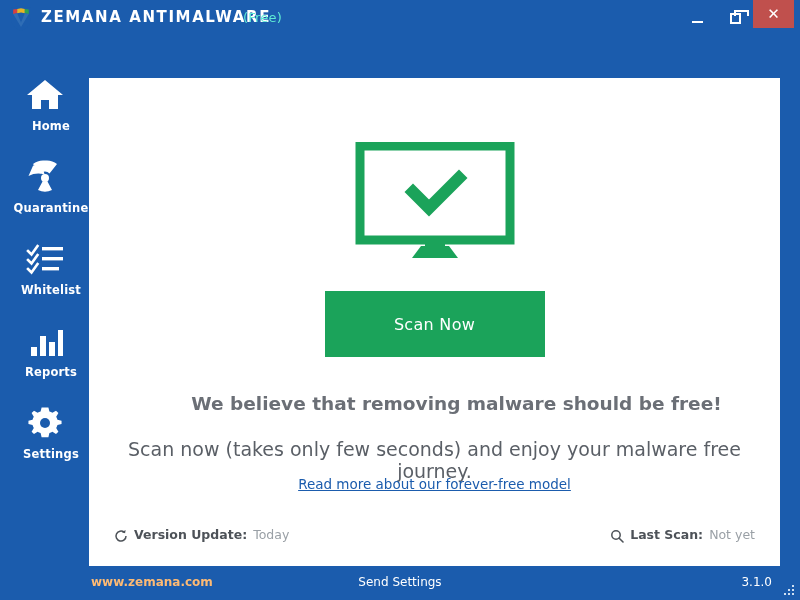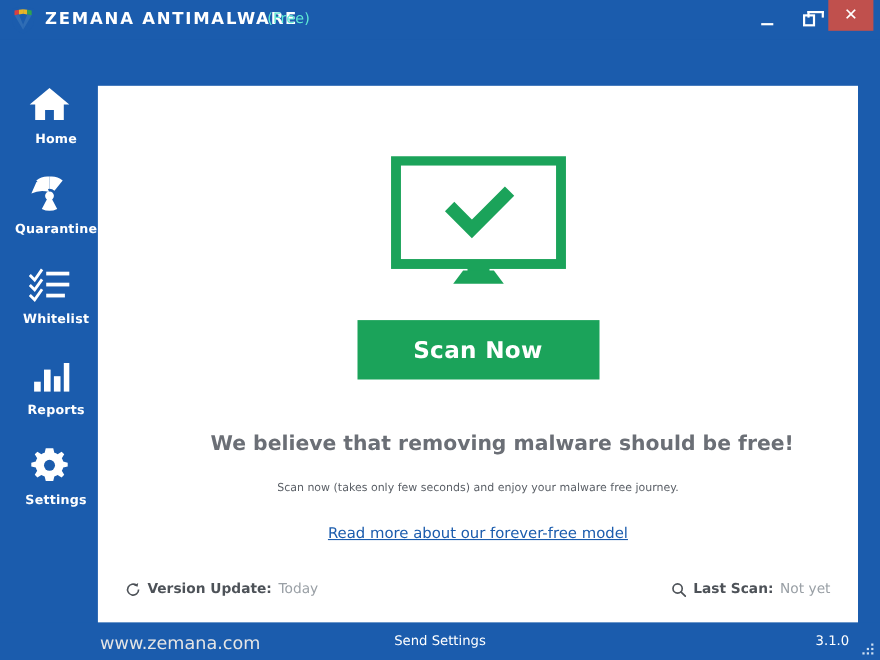--- a/index.html
+++ b/index.html
@@ -116,46 +116,46 @@
 
   #monitor-icon {
     position: absolute; left: 50%; top: 64px;
     transform: translateX(-50%);
     width: 160px; height: 120px;
   }
 
   #scan-now-button {
     position: absolute; left: 50%; top: 213px;
     transform: translateX(-50%);
-    width: 220px; height: 54px;
+    width: 220px; height: 66px;
     background: #1ba35a;
     border: none;
     color: #ffffff;
-    font-size: 21px;
-    font-weight: bold;
+    font-size: 16px;
+    font-weight: normal;
     letter-spacing: 0.3px;
     cursor: pointer;
     font-family: "DejaVu Sans", "Liberation Sans", sans-serif;
   }
 
   #headline {
     position: absolute; left: 0; top: 315px;
     width: 691px;
     text-align: center;
     color: #6b6f76;
     font-size: 18.5px;
     font-weight: bold;
     padding-left: 44px;
   }
   #subline {
     position: absolute; left: 0; top: 360px;
     width: 691px;
     text-align: center;
     color: #5a5f66;
-    font-size: 10px;
+    font-size: 19px;
   }
   #readmore-link {
     position: absolute; left: 0; top: 396px;
     width: 691px;
     text-align: center;
   }
   #readmore-link a {
     color: #1b5cad;
     font-size: 13.5px;
     text-decoration: underline;
@@ -184,21 +184,21 @@
 
   
   #footer {
     position: absolute; left: 0; bottom: 0;
     width: 800px; height: 34px;
     background: #1b5cad;
     color: #ffffff;
   }
   #footer-site {
     position: absolute; left: 91px; top: 9px;
-    font-size: 16px; color: #e5e5e5; cursor: pointer;
+    font-size: 12px; color: #fdba74; cursor: pointer; font-weight: bold;
   }
   #footer-feedback {
     position: absolute; left: 0; top: 9px;
     width: 800px; text-align: center;
     font-size: 12px; color: #ffffff; cursor: pointer;
   }
   #footer-version {
     position: absolute; right: 28px; top: 9px;
     font-size: 12px; color: #ffffff;
   }

